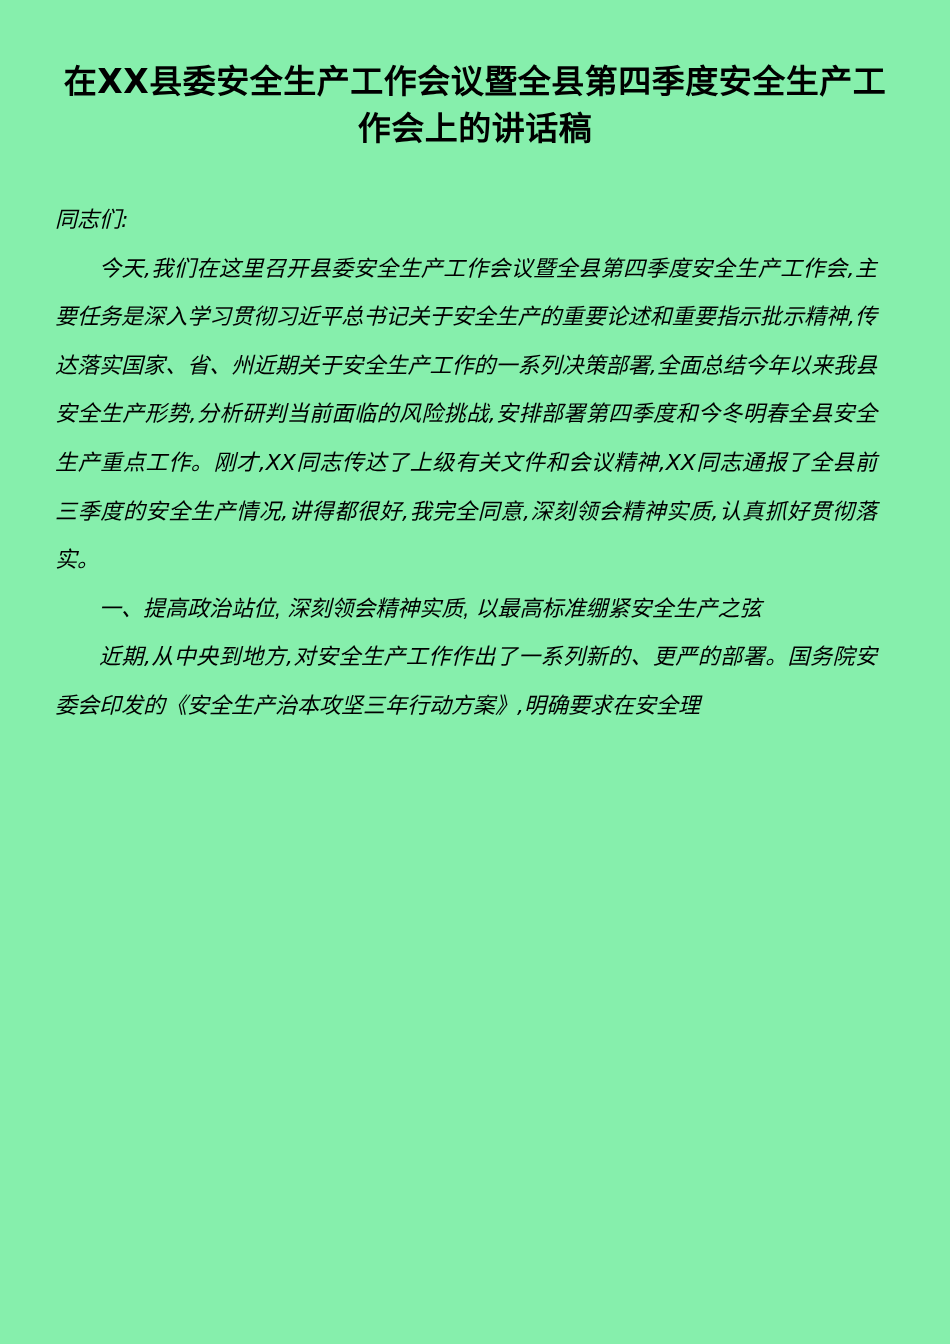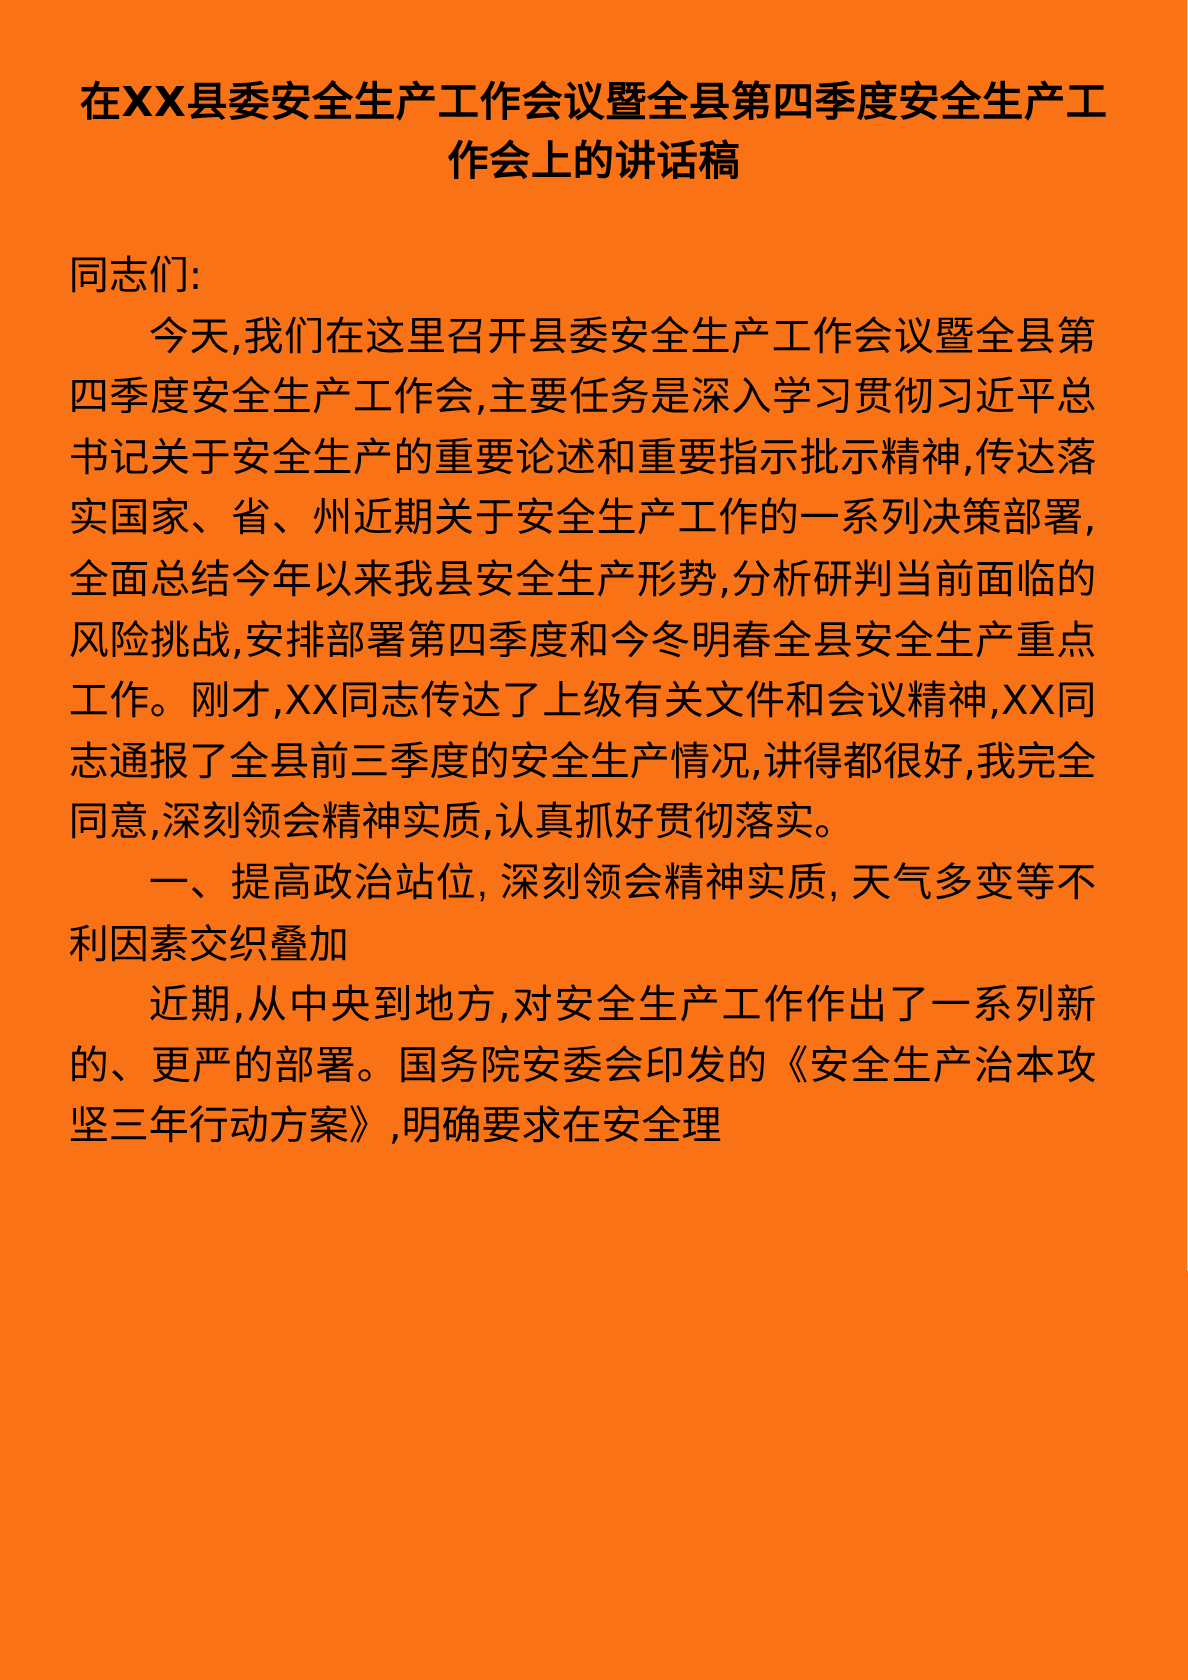--- a/index.html
+++ b/index.html
@@ -14,21 +14,21 @@
     overflow: hidden;
     font-family: "DejaVu Sans", "Liberation Sans", sans-serif;
     color: #000000;
     -webkit-font-smoothing: antialiased;
   }
 
   .page {
     box-sizing: border-box;
     width: 950px;
     height: 1344px;
-    background: #f97316;
+    background: #86efac;
     padding: 0;
     position: relative;
   }
 
   .doc-title {
     margin: 0;
     padding: 58px 55px 0 55px;
     font-size: 33px;
     line-height: 47px;
     font-weight: 700;
@@ -37,27 +37,28 @@
     word-break: break-all;
   }
 
   .body-block {
     padding: 0 55px 0 55px;
     margin-top: 44px;
   }
 
   p.para {
     margin: 0 18px 0 0;
-    font-size: 32px;
+    font-size: 22px;
     line-height: 48.6px;
     text-align: justify;
     text-justify: inter-ideograph;
     word-break: break-all;
     letter-spacing: 0px;
     font-weight: 400;
+    font-style: italic;
   }
 
   p.salutation {
     text-indent: 0;
   }
 
   p.indent {
     text-indent: 2em;
   }
 
@@ -74,19 +75,19 @@
 
   <h1 class="doc-title">在XX县委安全生产工作会议暨全县第四季度安全生产工作会上的讲话稿</h1>
 
   <div class="body-block">
 
     <p class="para salutation">同志们:</p>
 
     <p class="para indent">今天,我们在这里召开县委安全生产工作会议暨全县第四季度安全生产工作会,主要任务是深入学习贯彻习近平总书记关于安全生产的重要论述和重要指示批示精神,传达落实国家、省、州近期关于安全生产工作的一系列决策部署,全面总结今年以来我县安全生产形势,分析研判当前面临的风险挑战,安排部署第四季度和今冬明春全县安全生产重点工作。刚才,XX同志传达了上级有关文件和会议精神,XX同志通报了全县前三季度的安全生产情况,讲得都很好,我完全同意,深刻领会精神实质,认真抓好贯彻落实。</p>
 
 
-    <p class="para section-heading">一、提高政治站位, 深刻领会精神实质, 天气多变等不利因素交织叠加</p>
+    <p class="para section-heading">一、提高政治站位, 深刻领会精神实质, 以最高标准绷紧安全生产之弦</p>
 
 
     <p class="para indent">近期,从中央到地方,对安全生产工作作出了一系列新的、更严的部署。国务院安委会印发的《安全生产治本攻坚三年行动方案》,明确要求在安全理</p>
 
   </div>
 </div>
 
 </body></html>

